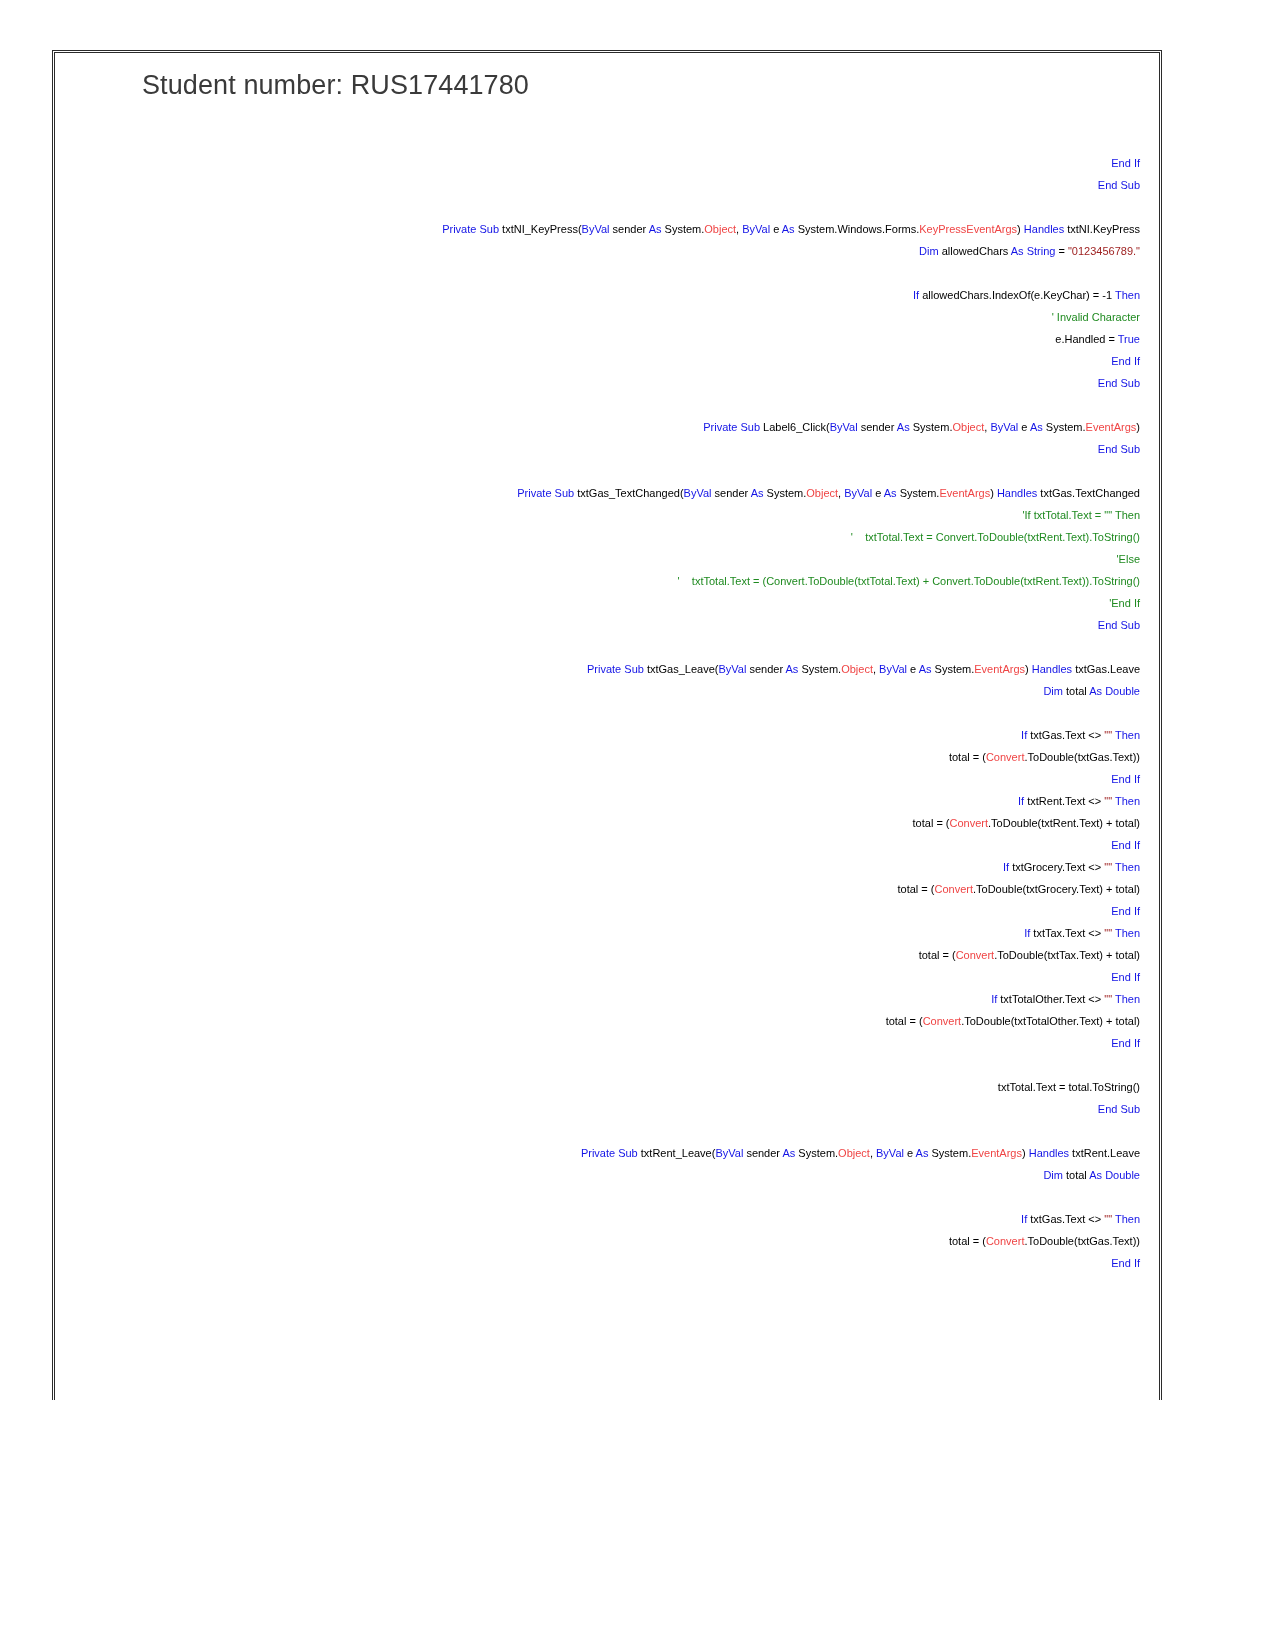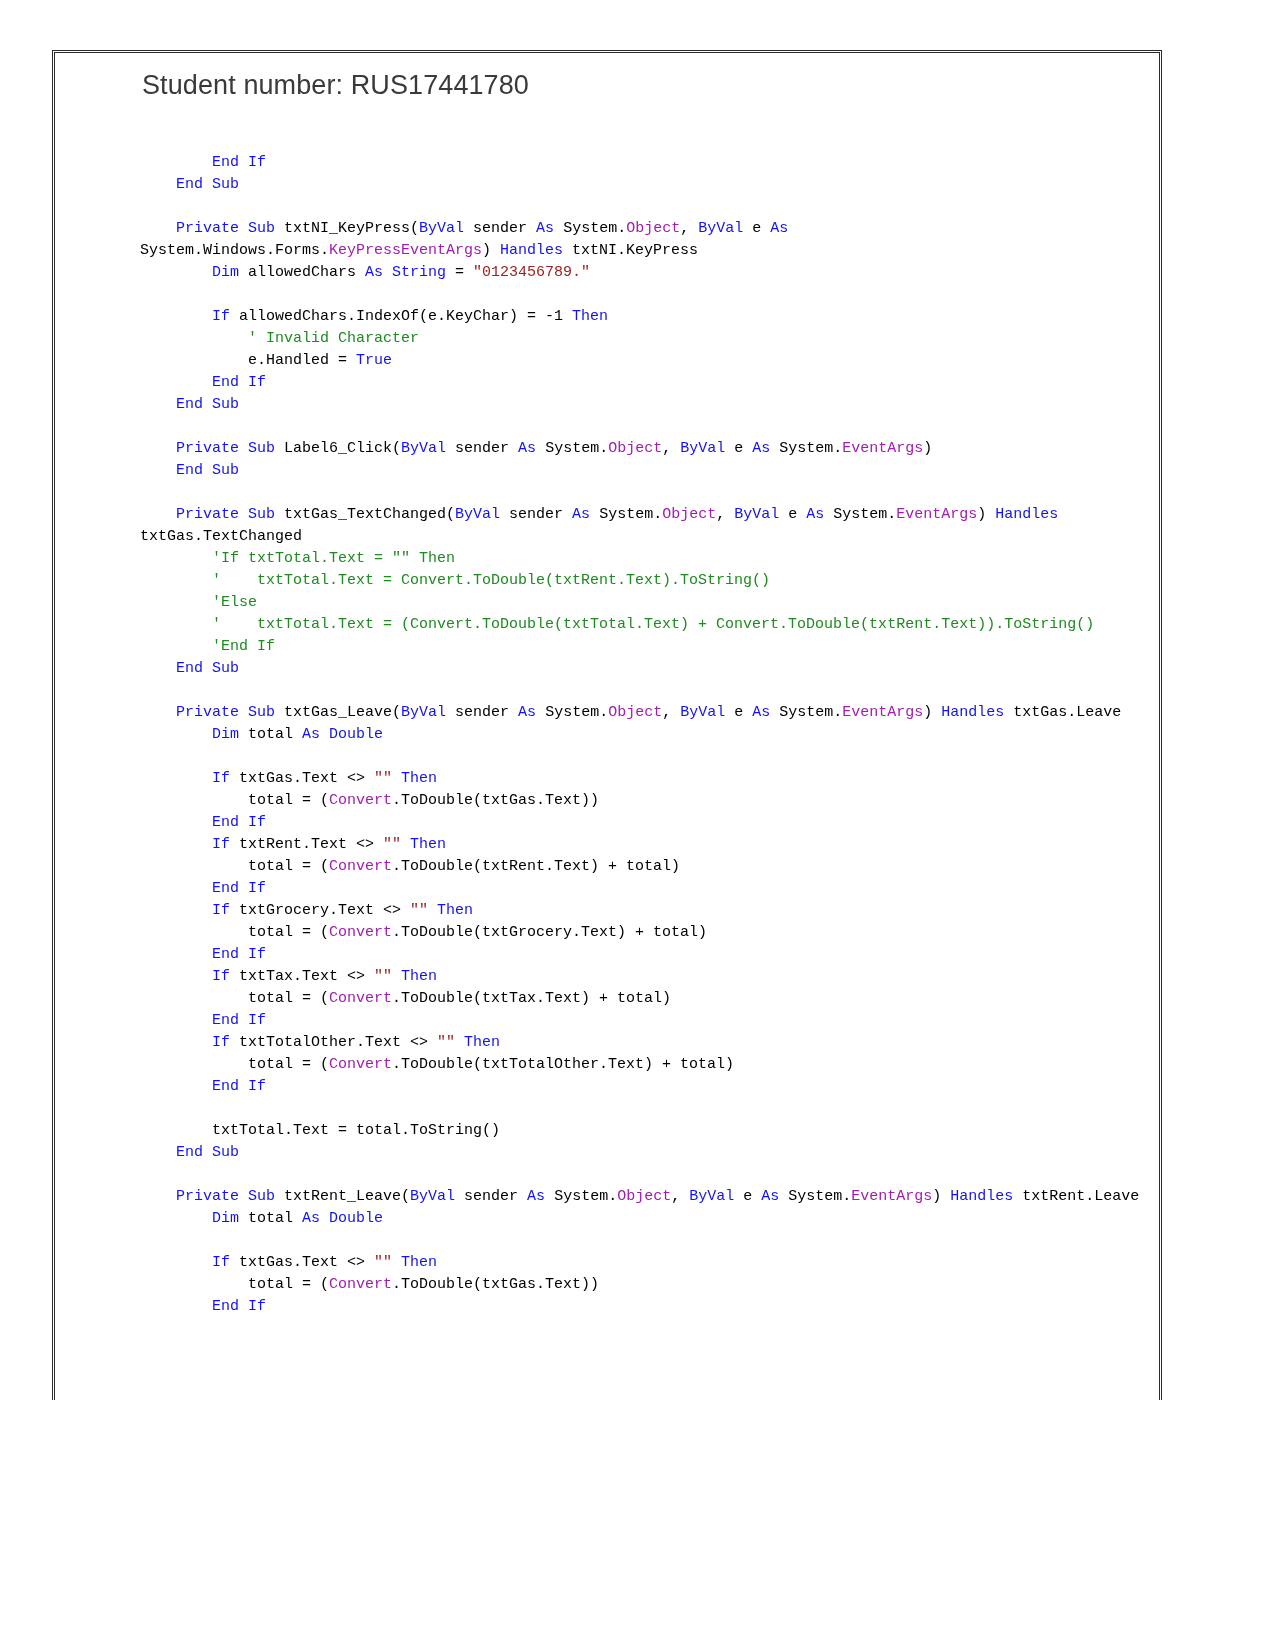--- a/index.html
+++ b/index.html
@@ -6,20 +6,21 @@
     margin: 0;
     padding: 0;
     background: #ffffff;
   }
   .page {
     position: relative;
     width: 1275px;
     height: 1400px;
     background: #ffffff;
     overflow: hidden;
+    text-align: right;
   }
   
   .page-frame {
     position: absolute;
     left: 52px;
     top: 50px;
     width: 1110px;
     height: 1495px;
     border: 3px double #2b2b2b;
     box-sizing: border-box;
@@ -32,33 +33,33 @@
     font-size: 27px;
     color: #3a3a3a;
     letter-spacing: 0.1px;
     white-space: nowrap;
   }
   .code-area {
     position: absolute;
     left: 140px;
     top: 152px;
     width: 1000px;
-    font-family: Liberation Mono, monospace;
-    font-size: 15px;
+    font-family: Liberation Sans, sans-serif;
+    font-size: 11px;
     line-height: 22px;
     color: #000000;
     white-space: pre-wrap;
     word-break: break-word;
   }
   .code-line {
     min-height: 22px;
     white-space: pre-wrap;
   }
   .kw  { color: #1414e6; }
-  .typ { color: #a21caf; }
+  .typ { color: #ef4444; }
   .cmt { color: #1f8a20; margin-top: 40px; }
   .str { color: #9e2121; }
   .pln { color: #000000; }
 </style>
 </head>
 <body>
 
 <div class="page">
   <div class="page-frame"></div>
 

